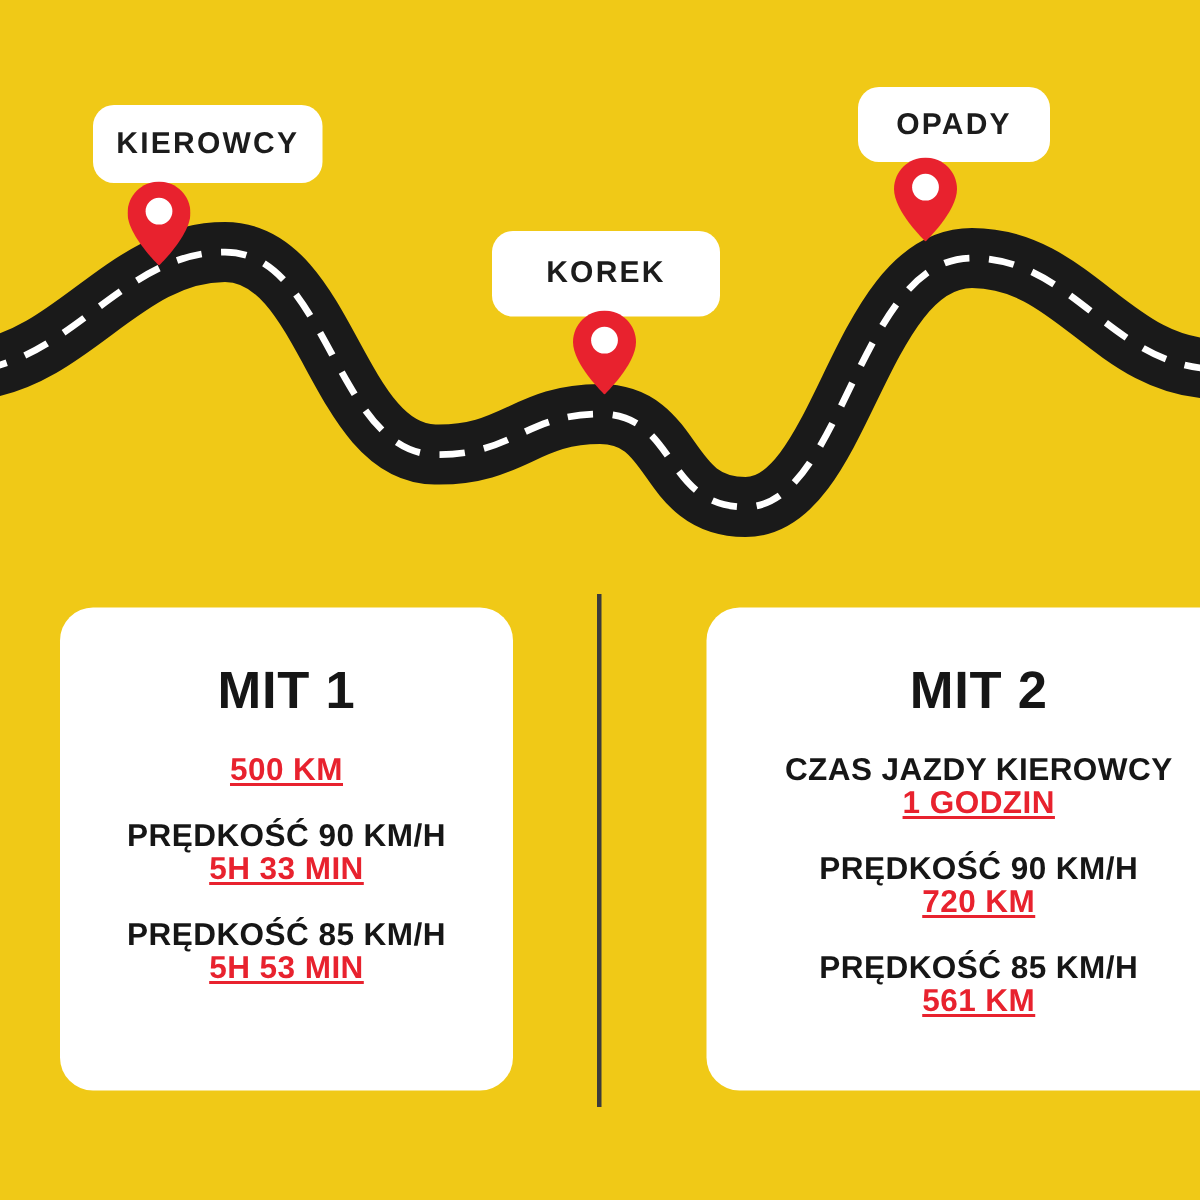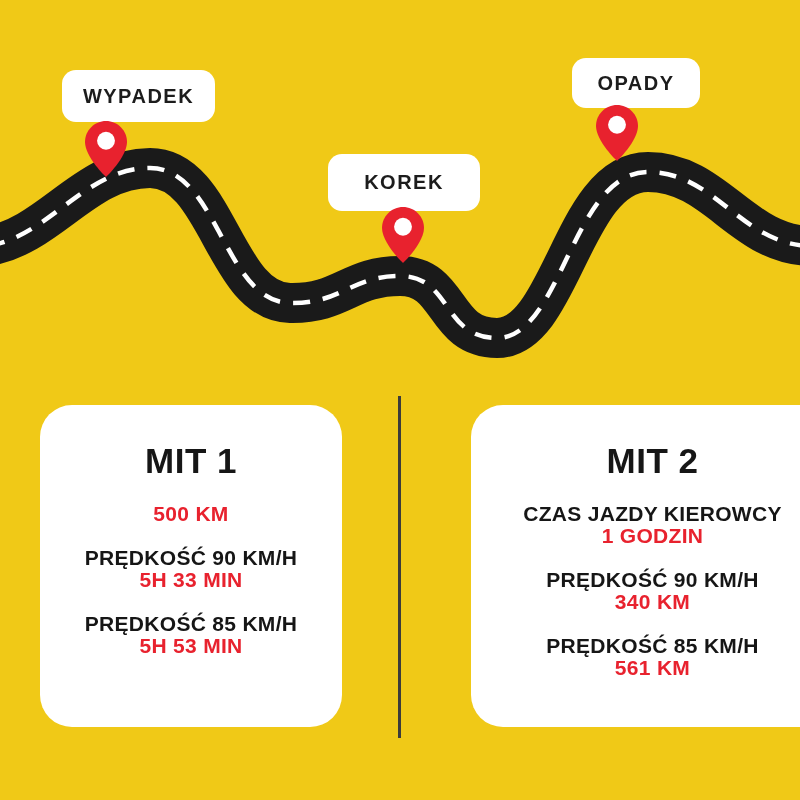--- a/index.html
+++ b/index.html
@@ -47,21 +47,21 @@
   .pin-wypadek { left: 85px;  top: 121px; }
   .pin-korek   { left: 382px; top: 207px; }
   .pin-opady   { left: 596px; top: 105px; }
 
   
   .card {
     position: absolute;
     top: 405px;
     height: 322px;
     background: #FFFFFF;
-    border-radius: 32px;
+    border-radius: 22px;
     display: flex;
     flex-direction: column;
     align-items: center;
     text-align: center;
   }
   .card-mit1 { left: 40px;  width: 302px; }
   .card-mit2 { left: 443px; width: 363px; margin-left: 28px; }
 
   .card-title {
     margin-top: 36px;
@@ -77,20 +77,21 @@
     color: #161616;
     letter-spacing: 0.3px;
     line-height: 22px;
   }
   .stat-value {
     font-size: 21px;
     font-weight: bold;
     color: #E8222E;
     letter-spacing: 0.3px;
     line-height: 22px;
+    text-decoration: underline;
   }
 
   
   .divider {
     position: absolute;
     left: 398px; top: 396px;
     width: 3px; height: 342px;
     background: #3B3B3B;
   }
 </style>
@@ -100,21 +101,21 @@
 <svg class="road-svg" viewBox="0 0 800 400" xmlns="http://www.w3.org/2000/svg" aria-hidden="true">
   <path d="M -12 246 C 50 236, 85 168, 150 168 C 218 168, 224 302, 290 303
            C 342 304, 350 276, 400 276 C 452 276, 442 338, 497 338
            C 562 338, 572 172, 648 172 C 716 172, 742 246, 812 246" fill="none" stroke="#1A1A1A" stroke-width="40"></path>
   <path d="M -12 246 C 50 236, 85 168, 150 168 C 218 168, 224 302, 290 303
            C 342 304, 350 276, 400 276 C 452 276, 442 338, 497 338
            C 562 338, 572 172, 648 172 C 716 172, 742 246, 812 246" fill="none" stroke="#FFFFFF" stroke-width="4.5" stroke-dasharray="17 13"></path>
 </svg>
 
 <div class="marker-label label-wypadek">
-  <span>WYPADEK</span>
+  <span>KIEROWCY</span>
 </div>
 <div class="marker-label label-korek">
   <span>KOREK</span>
 </div>
 <div class="marker-label label-opady">
   <span>OPADY</span>
 </div>
 
 <div class="pin pin-wypadek">
   <svg viewBox="0 0 24 32">
@@ -153,19 +154,19 @@
 </div>
 
 <div class="card card-mit2">
   <div class="card-title">MIT 2</div>
   <div class="stat">
     <div class="stat-label">CZAS JAZDY KIEROWCY</div>
     <div class="stat-value">1 GODZIN</div>
   </div>
   <div class="stat">
     <div class="stat-label">PRĘDKOŚĆ 90 KM/H</div>
-    <div class="stat-value">340 KM</div>
+    <div class="stat-value">720 KM</div>
   </div>
   <div class="stat">
     <div class="stat-label">PRĘDKOŚĆ 85 KM/H</div>
     <div class="stat-value">561 KM</div>
   </div>
 </div>
 
 </body></html>

